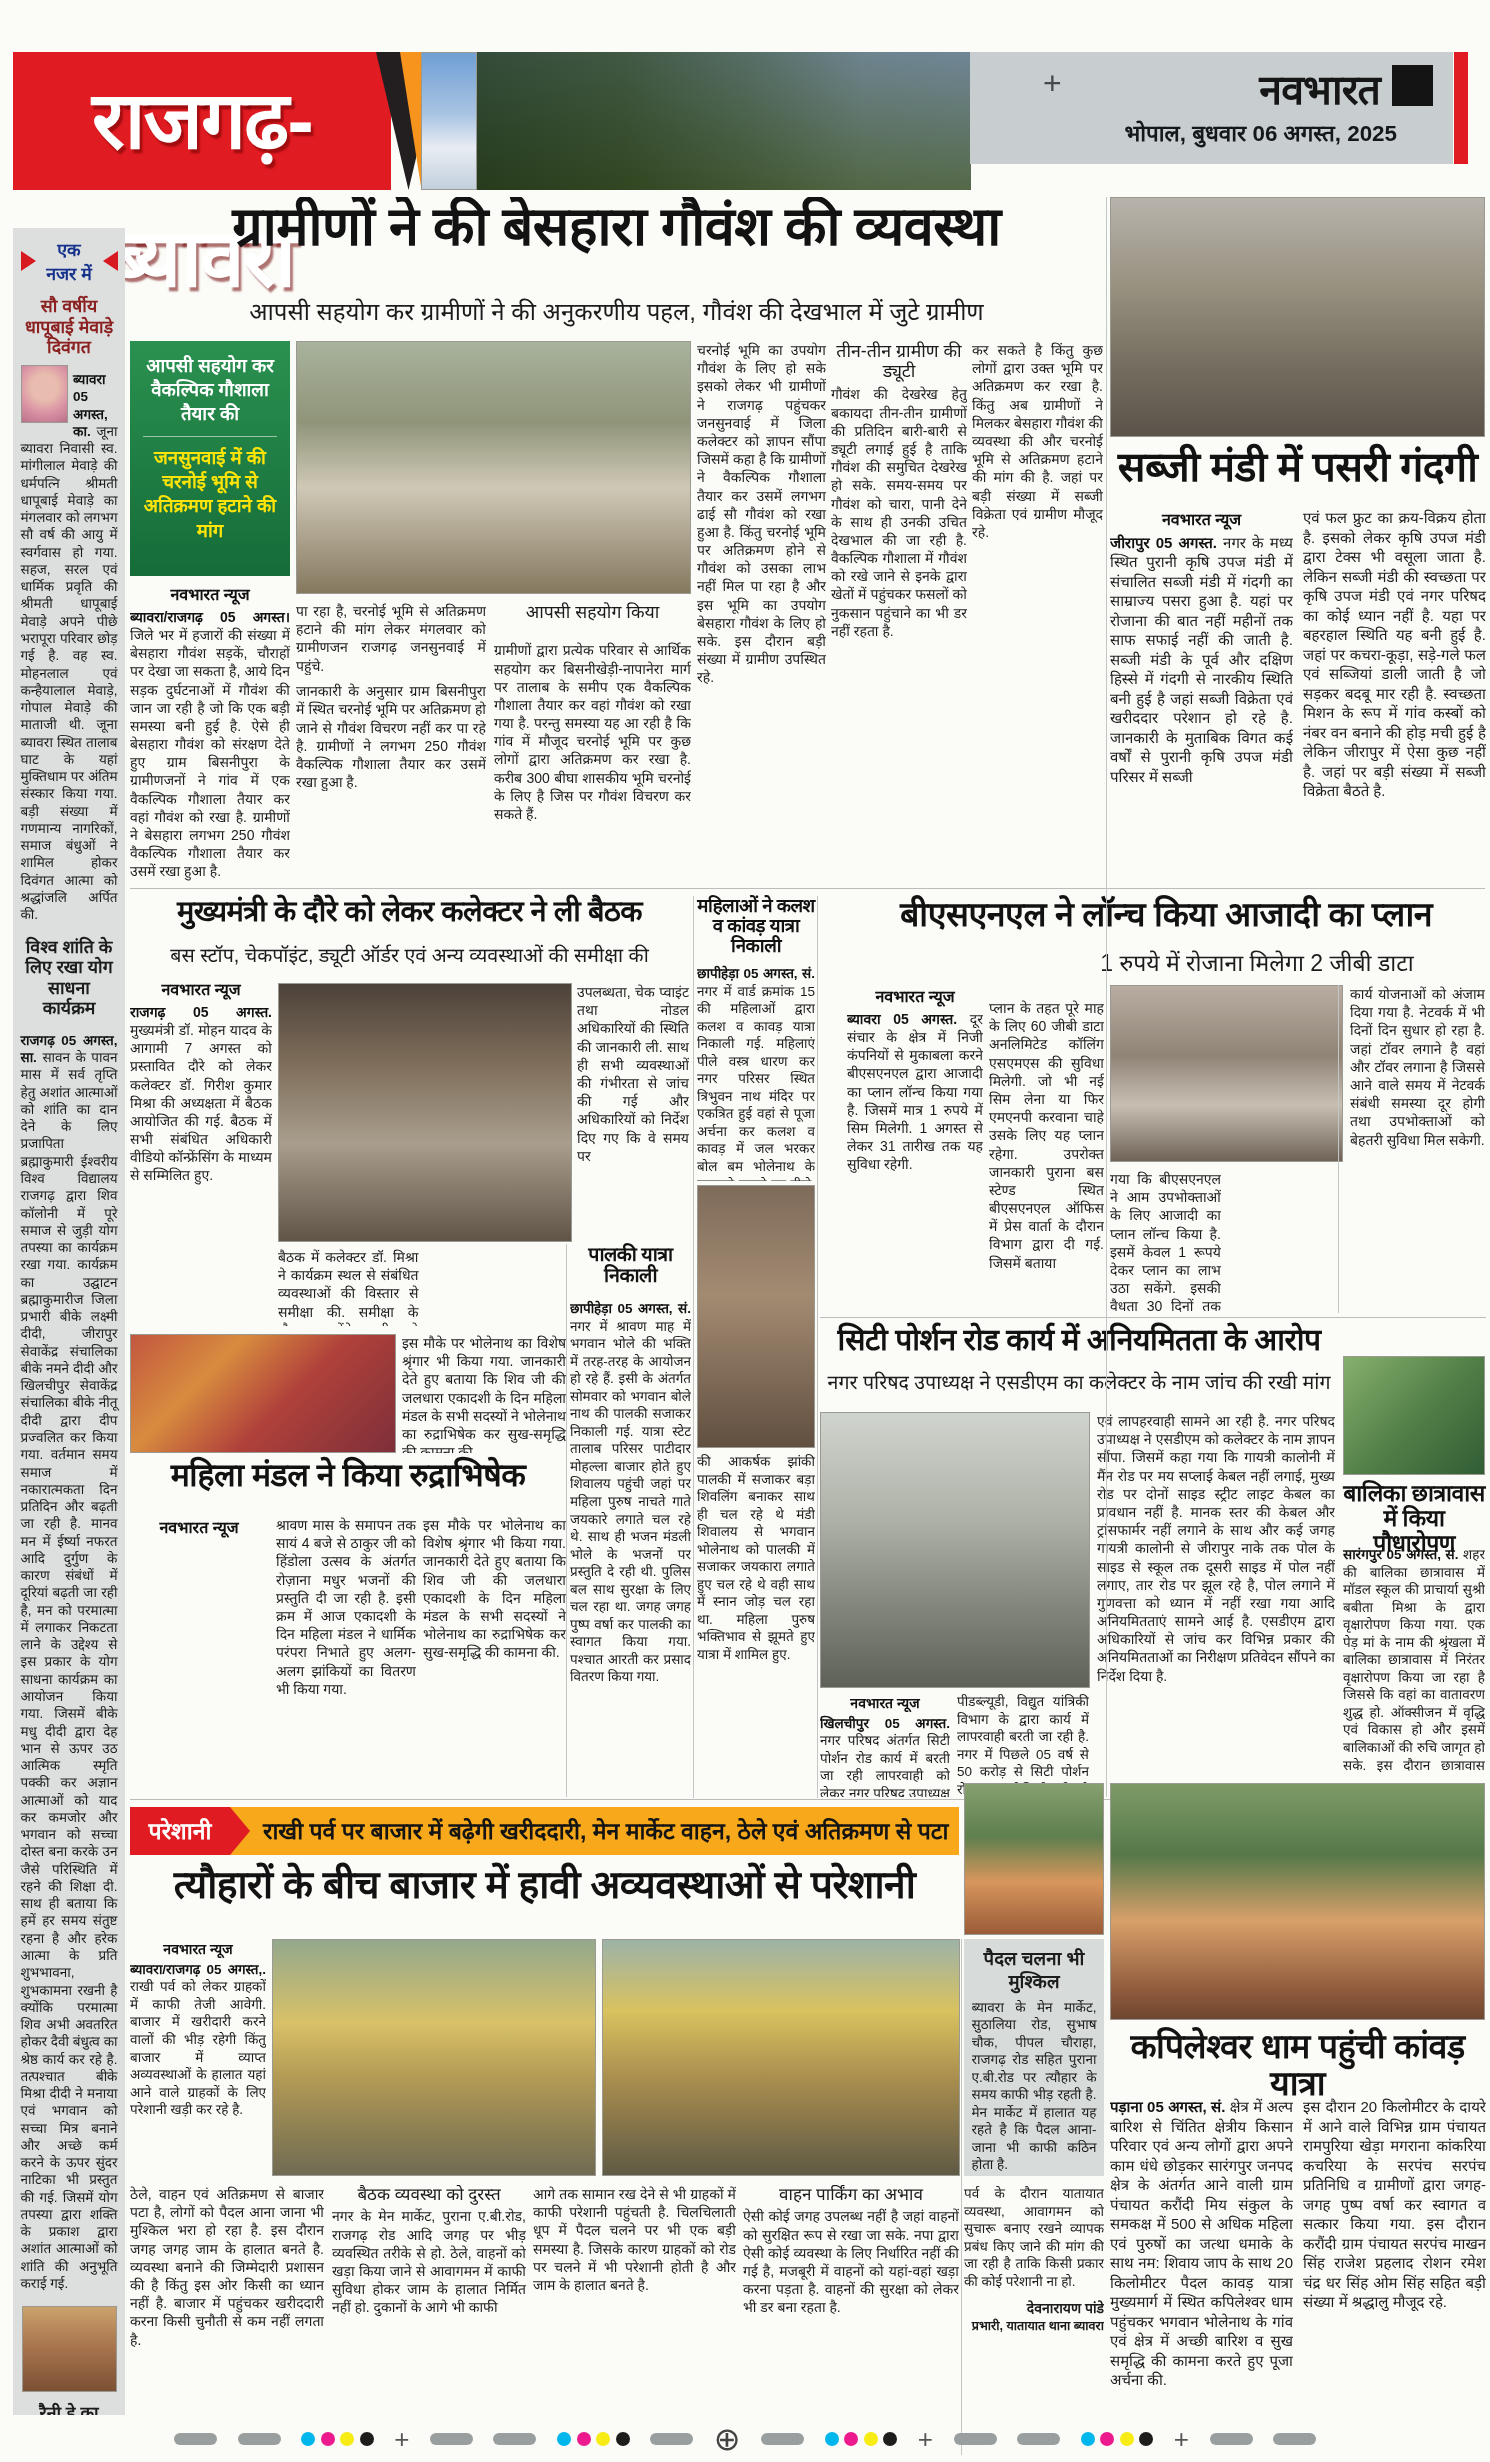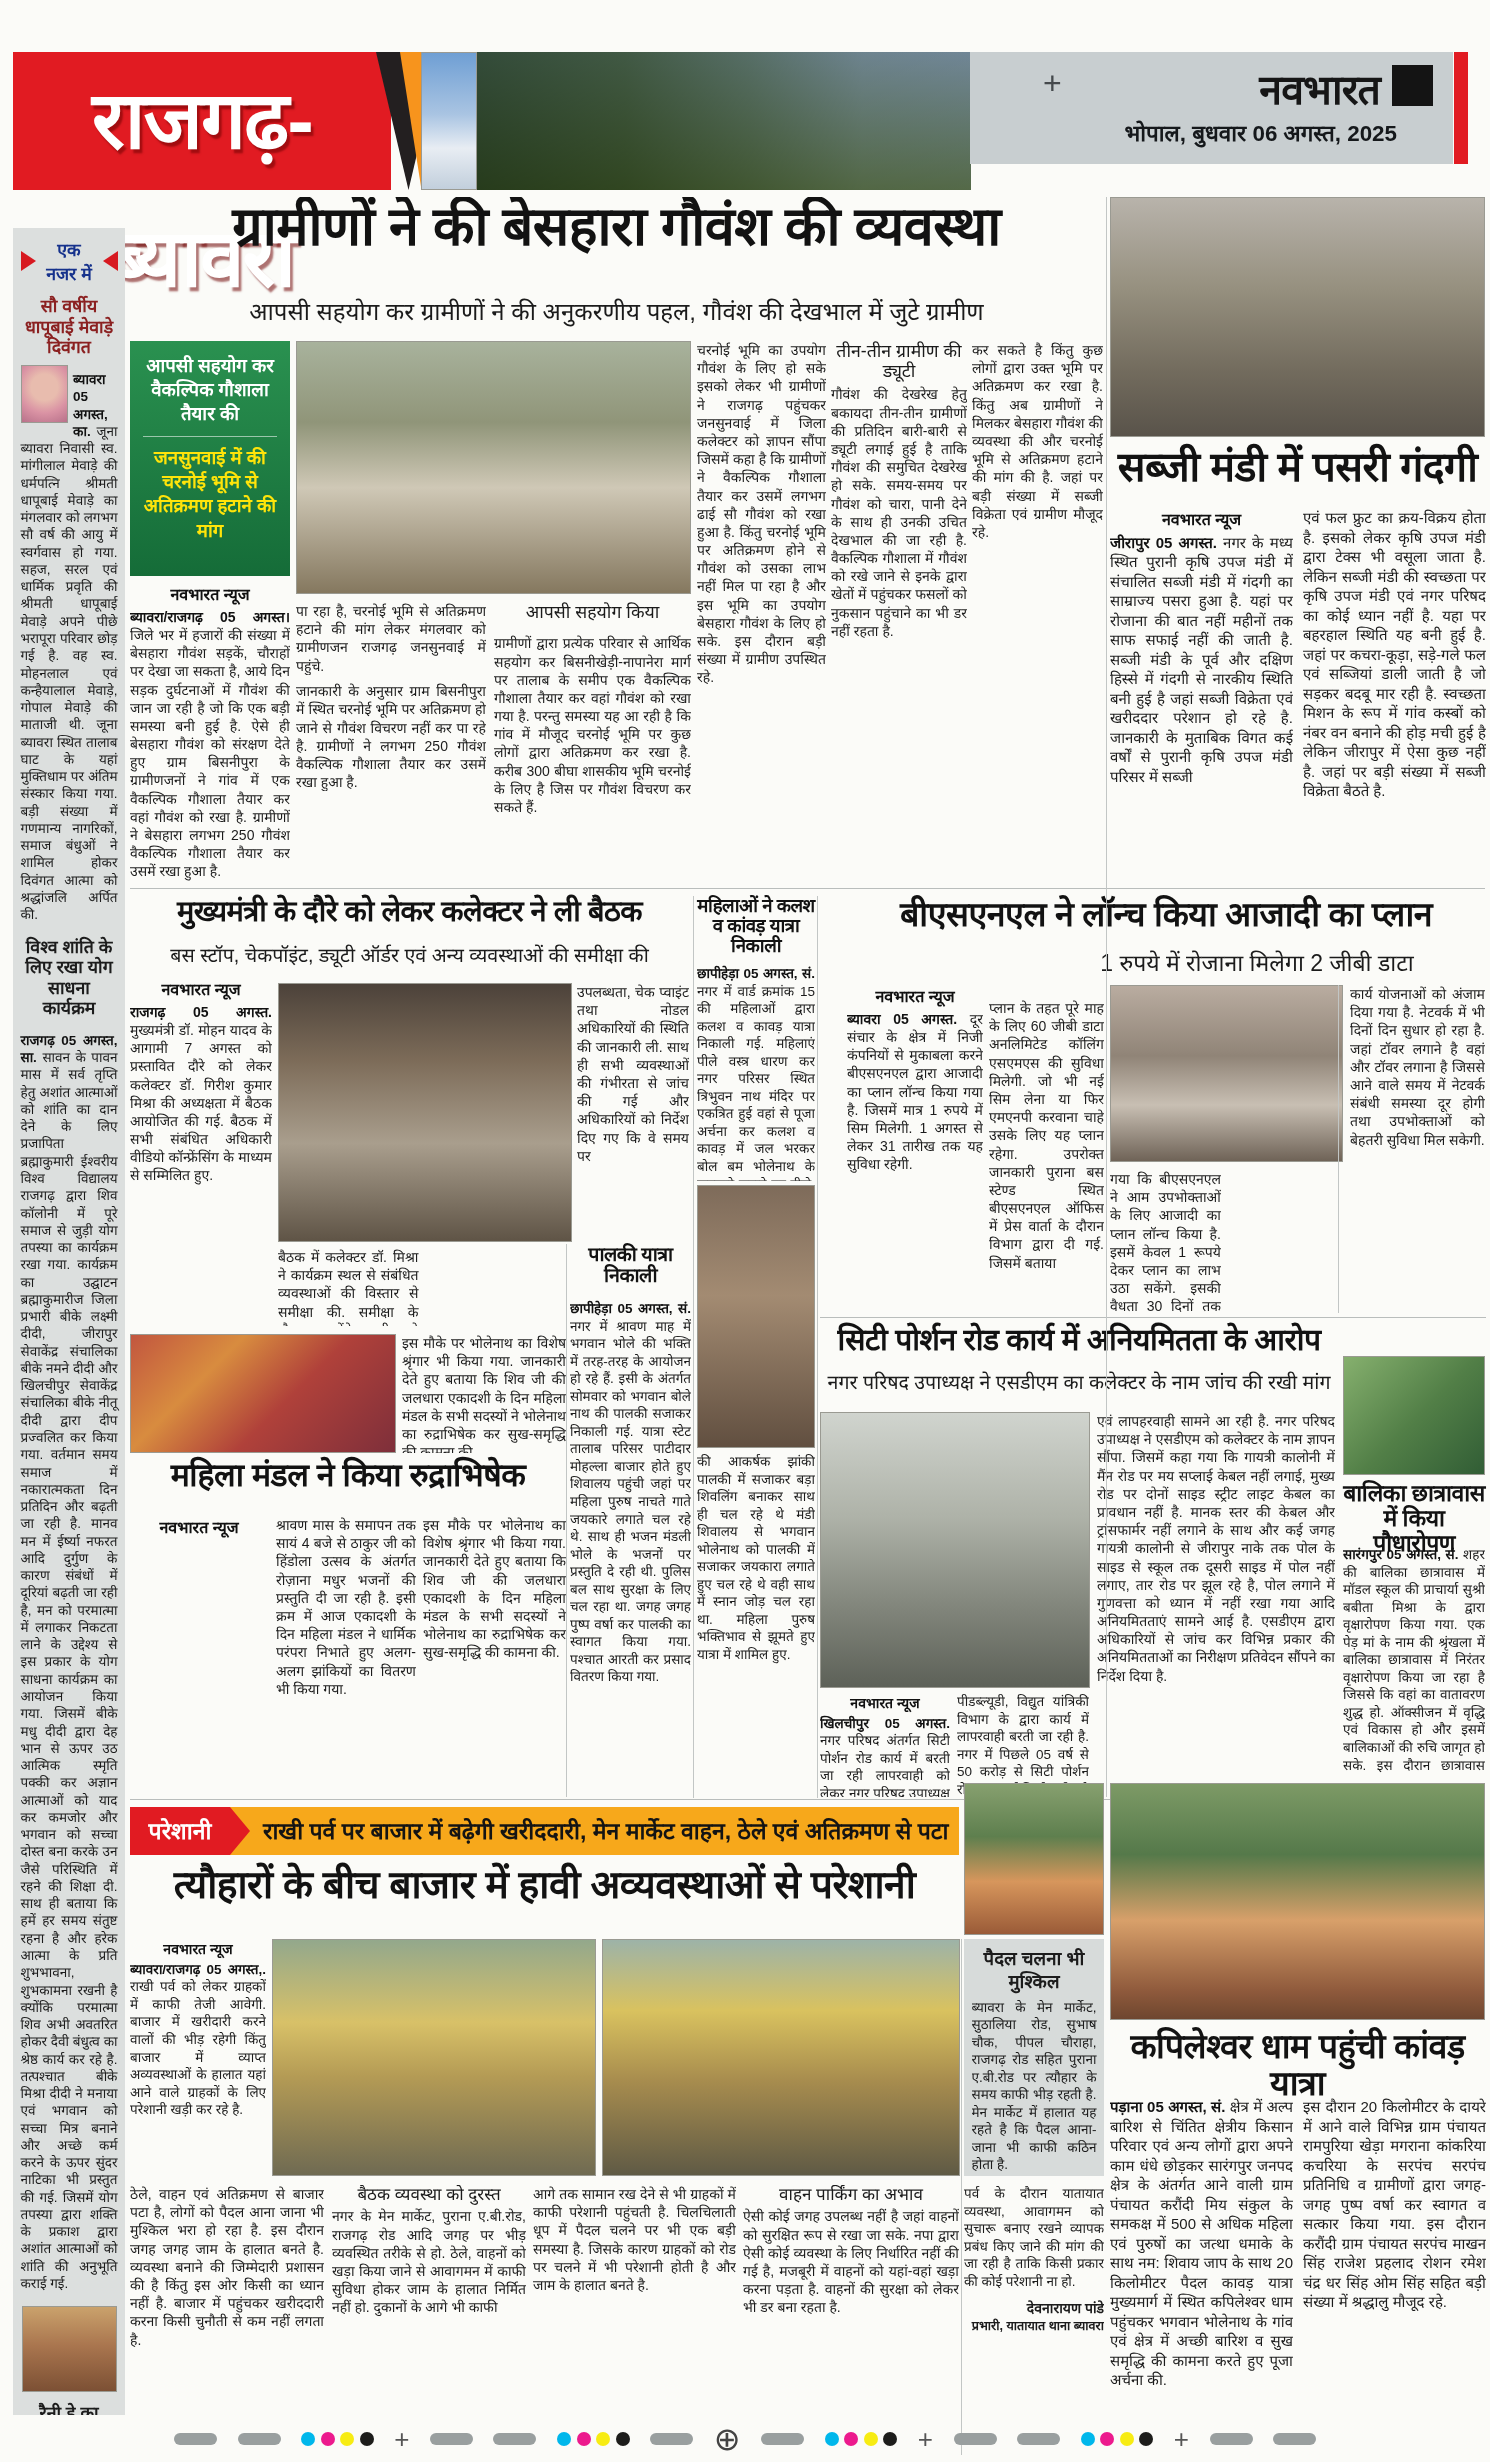--- a/index.html
+++ b/index.html
@@ -124,21 +124,21 @@
   </div>
 
   <div class="abs photo crowdlines" style="left:296px;top:341px;width:395px;height:253px;background:linear-gradient(180deg,#a8b29c 0%,#909579 32%,#cfc8b6 58%,#85785f 100%);"></div>
 
   <div class="abs box-col" style="left:296px;top:602px;width:190px;height:283px;">
     <p class="body sm">पा रहा है, चरनोई भूमि से अतिक्रमण हटाने की मांग लेकर मंगलवार को ग्रामीणजन राजगढ़ जनसुनवाई में पहुंचे.</p>
     <p class="body sm" style="margin-top:7.5px;">जानकारी के अनुसार ग्राम बिसनीपुरा में स्थित चरनोई भूमि पर अतिक्रमण हो जाने से गौवंश विचरण नहीं कर पा रहे है. ग्रामीणों ने लगभग 250 गौवंश वैकल्पिक गौशाला तैयार कर उसमें रखा हुआ है.</p>
   </div>
 
   <div class="abs box-col" style="left:494px;top:602px;width:197px;height:283px;">
-    <div class="art-sub" style="font-size:17.7px;margin-bottom:12px;">आपसी सहयोग किया</div>
+    <div class="art-sub" style="font-size:17.7px;margin-bottom:19px;">आपसी सहयोग किया</div>
     <p class="body sm">ग्रामीणों द्वारा प्रत्येक परिवार से आर्थिक सहयोग कर बिसनीखेड़ी-नापानेरा मार्ग पर तालाब के समीप एक वैकल्पिक गौशाला तैयार कर वहां गौवंश को रखा गया है. परन्तु समस्या यह आ रही है कि गांव में मौजूद चरनोई भूमि पर कुछ लोगों द्वारा अतिक्रमण कर रखा है. करीब 300 बीघा शासकीय भूमि चरनोई के लिए है जिस पर गौवंश विचरण कर सकते हैं.</p>
   </div>
 
   <div class="abs box-col" style="left:697px;top:341px;width:129px;height:544px;">
     <p class="body sm">चरनोई भूमि का उपयोग गौवंश के लिए हो सके इसको लेकर भी ग्रामीणों ने राजगढ़ पहुंचकर जनसुनवाई में जिला कलेक्टर को ज्ञापन सौंपा जिसमें कहा है कि ग्रामीणों ने वैकल्पिक गौशाला तैयार कर उसमें लगभग ढाई सौ गौवंश को रखा हुआ है. किंतु चरनोई भूमि पर अतिक्रमण होने से गौवंश को उसका लाभ नहीं मिल पा रहा है और इस भूमि का उपयोग बेसहारा गौवंश के लिए हो सके. इस दौरान बड़ी संख्या में ग्रामीण उपस्थित रहे.</p>
   </div>
 
   <div class="abs box-col" style="left:831px;top:341px;width:136px;height:544px;">
     <div class="art-sub" style="font-size:17.7px;margin-bottom:3.7px;">तीन-तीन ग्रामीण की ड्यूटी</div>
     <p class="body sm">गौवंश की देखरेख हेतु बकायदा तीन-तीन ग्रामीणों की प्रतिदिन बारी-बारी से ड्यूटी लगाई हुई है ताकि गौवंश की समुचित देखरेख हो सके. समय-समय पर गौवंश को चारा, पानी देने के साथ ही उनकी उचित देखभाल की जा रही है. वैकल्पिक गौशाला में गौवंश को रखे जाने से इनके द्वारा खेतों में पहुंचकर फसलों को नुकसान पहुंचाने का भी डर नहीं रहता है.</p>

